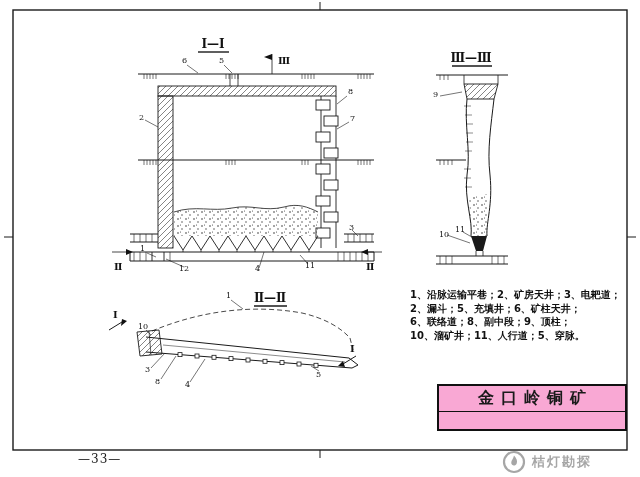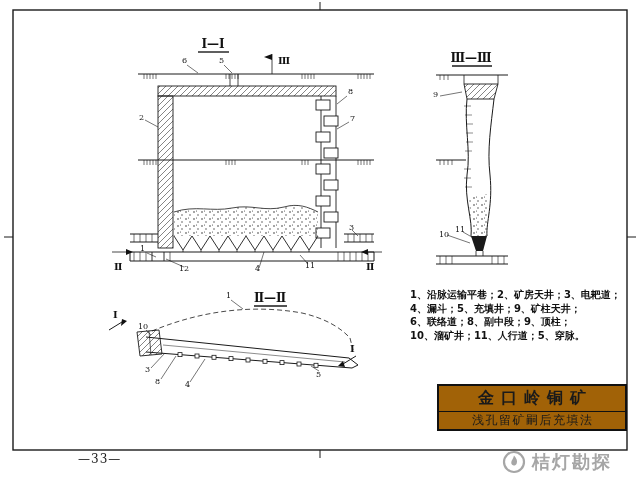--- a/index.html
+++ b/index.html
@@ -6,28 +6,28 @@
   .page{position:relative;width:640px;height:477px;background:#ffffff;overflow:hidden;
         font-family:"DejaVu Sans",sans-serif;color:#1a1a1a;}
   svg{position:absolute;left:0;top:0;}
   svg text{fill:#111;}
   .ttl{font:bold 12px "DejaVu Serif",serif;}
   .mk{font:bold 10px "DejaVu Serif",serif;}
   .num{font:8px "DejaVu Serif",serif;}
   .legend{position:absolute;left:410px;top:288px;font-size:10px;line-height:13.5px;
           white-space:nowrap;font-weight:600;color:#111;}
   .title-block{position:absolute;left:437px;top:384px;width:190px;height:47px;
-               border:2px solid #111;box-sizing:border-box;display:flex;flex-direction:column;background:#a16207;}
+               border:2px solid #111;box-sizing:border-box;display:flex;flex-direction:column;background:#f9a8d4;}
   .tb-row1{flex:0 0 25px;border-bottom:1.5px solid #111;display:flex;align-items:center;
            justify-content:center;font-size:16px;font-weight:bold;letter-spacing:7px;padding-left:7px;}
   .tb-row2{flex:1;display:flex;align-items:center;justify-content:center;
            font-size:12px;letter-spacing:1.5px;padding-left:1.5px;}
   .page-number{position:absolute;left:70px;top:452px;font:12px "DejaVu Serif",serif;letter-spacing:1px;margin-left:8px;}
   .watermark{position:absolute;left:501px;top:449px;display:flex;align-items:center;gap:5px;color:#a6a6a6;}
-  .wm-text{font-size:18px;font-weight:600;letter-spacing:2px;color:#a6a6a6;}
+  .wm-text{font-size:13px;font-weight:600;letter-spacing:2px;color:#a6a6a6;}
 </style>
 </head>
 <body>
 
 <div class="page">
 
 <svg width="640" height="477" viewBox="0 0 640 477">
   <defs>
     <pattern id="hatch" width="6" height="6" patternUnits="userSpaceOnUse">
       <path d="M0,6 L6,0" stroke="#333" stroke-width="0.6"></path>
@@ -325,28 +325,27 @@
       <line x1="463" y1="232" x2="477" y2="240"></line>
     </g>
     <text class="num" x="433" y="97" stroke="none">9</text>
     <text class="num" x="439" y="237" stroke="none">10</text>
     <text class="num" x="455" y="232" stroke="none">11</text>
   </g>
 </svg>
 
 <div class="legend">
   <div>1、沿脉运输平巷；2、矿房天井；3、电耙道；</div>
-  <div>4、漏斗；5、充填井；9、矿柱天井；</div>
+  <div>2、漏斗；5、充填井；6、矿柱天井；</div>
   <div>6、联络道；8、副中段；9、顶柱；</div>
   <div>10、溜矿井；11、人行道；5、穿脉。</div>
 </div>
 
 <div class="title-block">
   <div class="tb-row1">金口岭铜矿</div>
-  <div class="tb-row2">浅孔留矿嗣后充填法</div>
 </div>
 
 <div class="page-number">—33—</div>
 
 <div class="watermark">
   <svg width="26" height="26" viewBox="0 0 26 26" style="position:static">
     <circle cx="13" cy="13" r="10" fill="none" stroke="#a6a6a6" stroke-width="2.2"></circle>
     <path d="M13,6.5 C15.5,9.5 16.6,11.6 15.8,14.2 C15.1,16.4 12.6,17.3 11.1,15.8 C9.7,14.4 10.2,12 11.4,10.4 C12,9.5 12.6,8.2 13,6.5 Z" fill="#a6a6a6"></path>
   </svg>
   <span class="wm-text">桔灯勘探</span>

